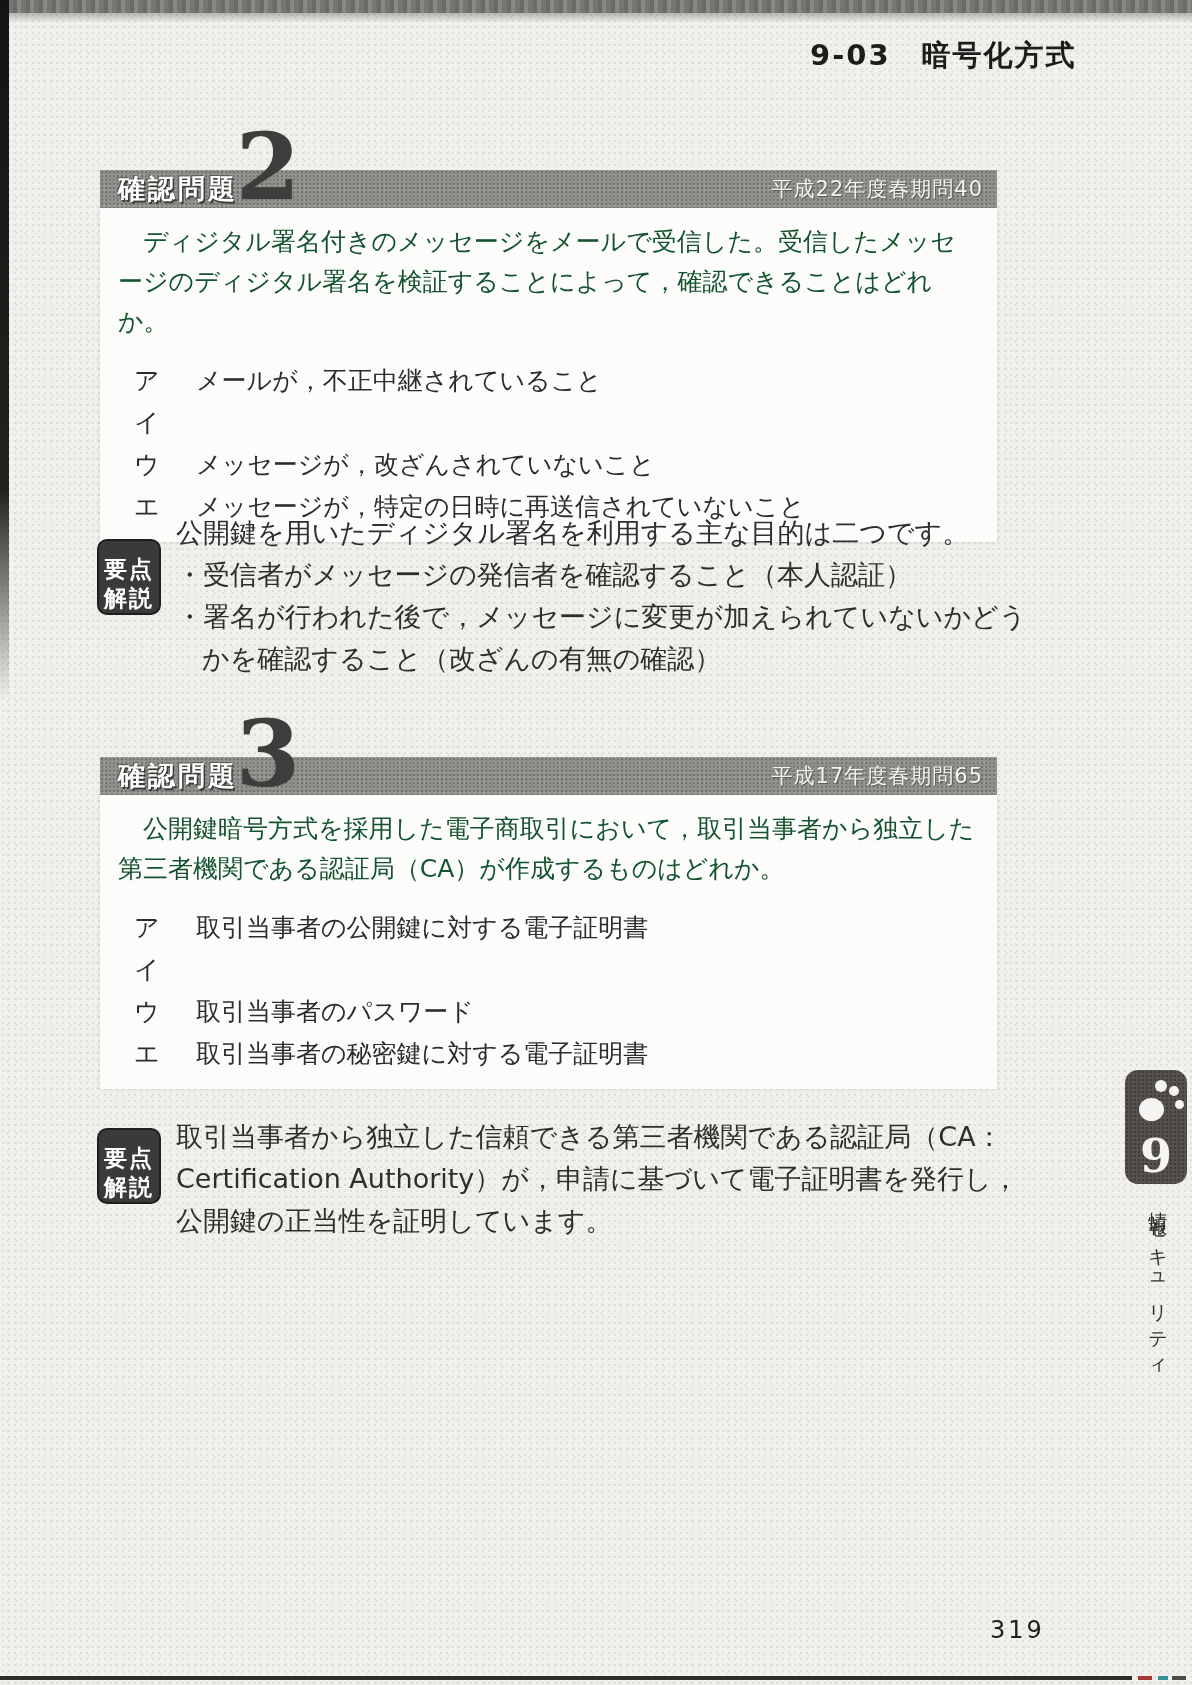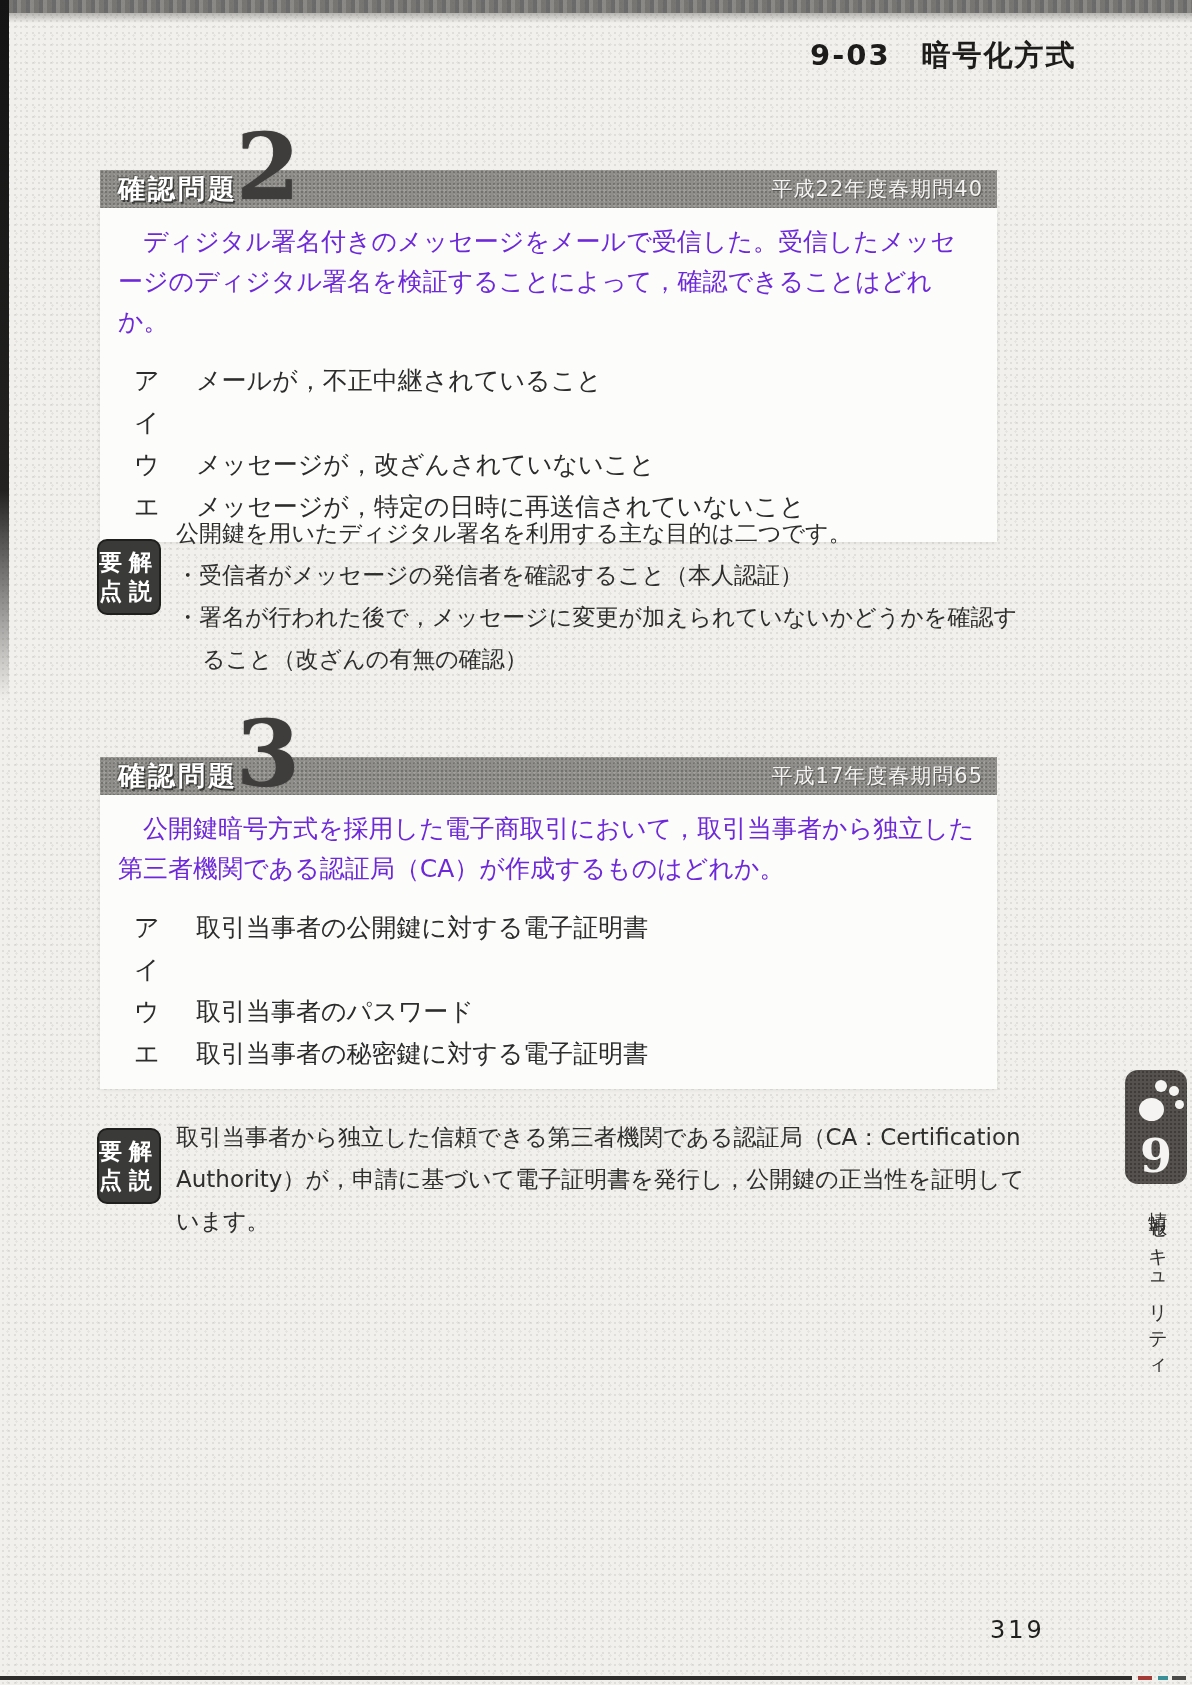--- a/index.html
+++ b/index.html
@@ -66,41 +66,41 @@
   .banner-source{
     margin-left:auto;margin-right:14px;color:#f4f3f1;font-size:21px;letter-spacing:1px;
     text-shadow:1px 1px 0 #5a5956;white-space:nowrap;
   }
   .qbox{
     background:#fcfcfa;
     box-shadow:0 1px 4px rgba(0,0,0,0.08);
     padding:14px 18px 14px;
   }
   .qtext{
-    margin:0;font-size:25px;line-height:40px;text-indent:25px;color:#6d28d9;
+    margin:0;font-size:25px;line-height:40px;text-indent:25px;color:#14532d;
   }
   .choices{margin-top:18px;}
   .choice{display:flex;font-size:25px;line-height:42px;color:#2c2c2c;}
   .ckey{width:32px;margin-left:16px;flex-shrink:0;}
   .ctext{margin-left:30px;}
 
   
   .expl{position:absolute;left:97px;width:940px;display:flex;gap:15px;}
   .expl1{top:512px;}
   .expl2{top:1116px;}
   .badge{
     width:64px;height:76px;flex-shrink:0;border-radius:10px;
     background:#39settings;
     background-color:#3a3a38;border:2px solid #1f1f1e;box-sizing:border-box;
-    color:#ffffff;display:flex;flex-direction:row;align-items:center;justify-content:flex-start;
+    color:#ffffff;display:flex;flex-direction:column;align-items:center;justify-content:flex-end;
     font-size:23px;font-weight:bold;line-height:29px;letter-spacing:2px;
   }
   .expl1 .badge{margin-top:27px;}
   .expl2 .badge{margin-top:12px;}
-  .expl-text{font-size:23px;line-height:42px;color:#2e2e2d;flex:1;min-width:0;}
+  .expl-text{font-size:27px;line-height:42px;color:#2e2e2d;flex:1;min-width:0;}
   .expl-text p{margin:0;}
   .hang{padding-left:26px;text-indent:-26px;}
 
   
   .chapter-tab{
     position:absolute;top:1070px;right:5px;width:62px;height:114px;
     border-radius:13px;
     background-color:#54514e;
     background-image:radial-gradient(rgba(0,0,0,0.25) 1px, transparent 1.1px);
     background-size:4px 4px;

